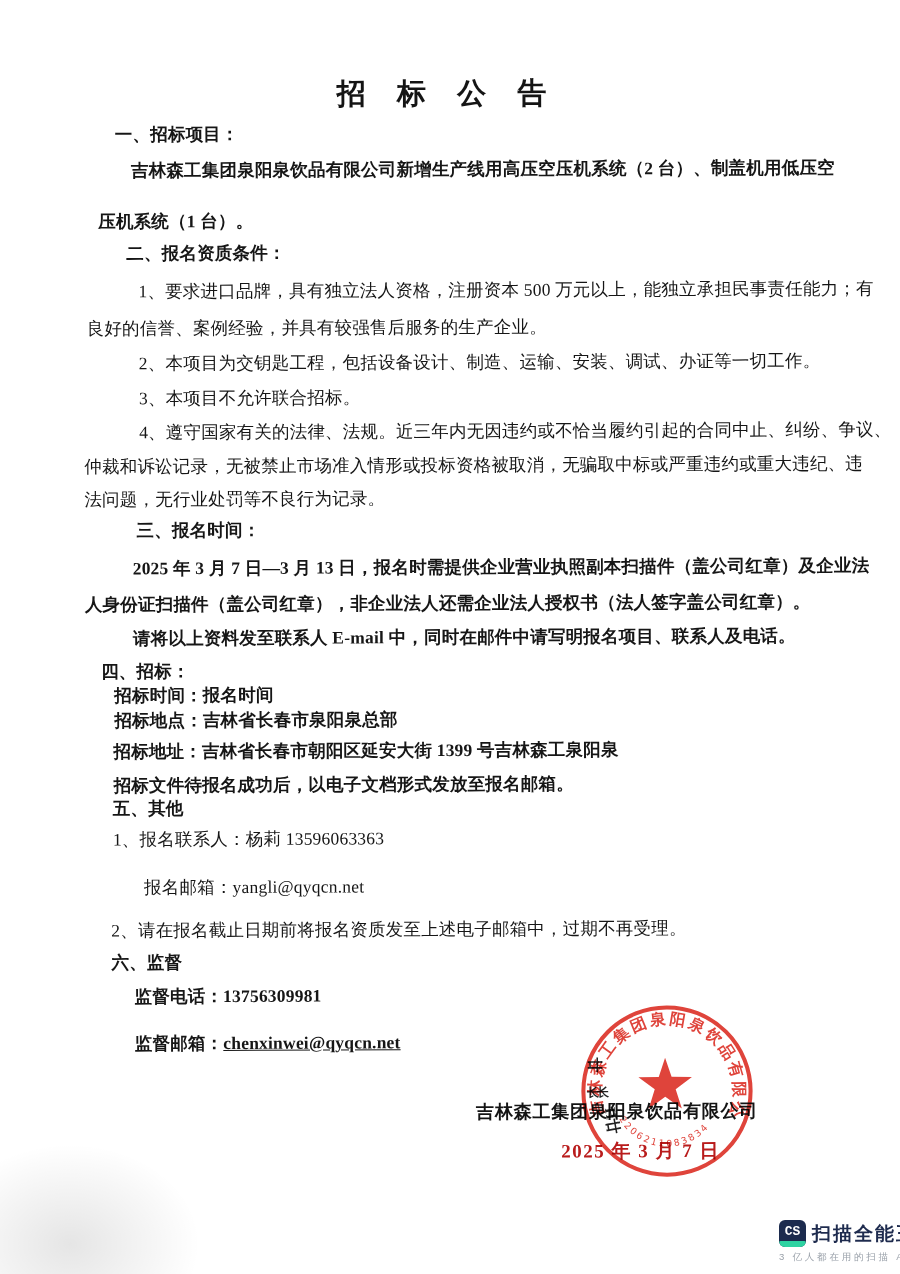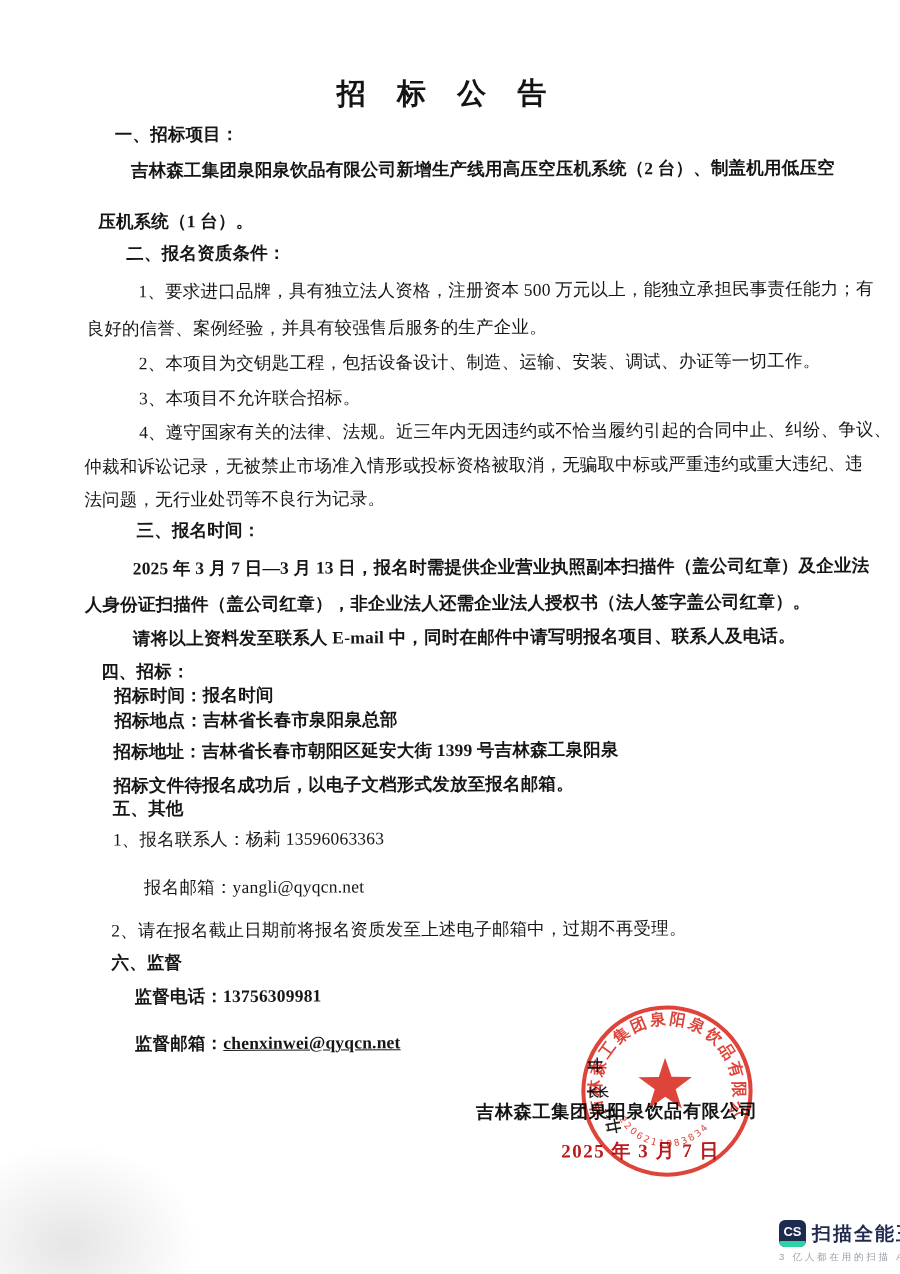--- a/index.html
+++ b/index.html
@@ -31,21 +31,21 @@
   .ink-a{left:585px;top:1056px;font-size:15px;transform:rotate(90deg);}
   .ink-b{left:585px;top:1085px;font-size:12px;letter-spacing:-2px;}
   .ink-c{left:596px;top:1112px;font-size:15px;transform:rotate(80deg);}
   
   .wm{position:absolute;left:779px;top:1220px;z-index:4;}
   .wm-row{display:flex;align-items:center;gap:6px;}
   .wm-badge{
     position:relative;width:27px;height:27px;border-radius:6px;background:#1c2b4e;
     display:flex;align-items:center;justify-content:flex-start;overflow:hidden;flex:0 0 auto;
   }
-  .wm-badge span{width:100%;text-align:center;margin-top:-5px;color:#fff;font-family:Liberation Sans, sans-serif;font-weight:700;font-size:13px;}
+  .wm-badge span{width:100%;text-align:center;margin-top:-5px;color:#fff;font-family:Liberation Mono, monospace;font-weight:700;font-size:13px;}
   .wm-badge i{position:absolute;left:0;right:0;bottom:0;height:6px;background:#2ed3a2;border-radius:2px 2px 6px 6px;}
   .wm-name{font-family:"Liberation Sans","DejaVu Sans",sans-serif;font-size:19px;font-weight:700;color:#1e2b4e;letter-spacing:2px;white-space:nowrap;}
   .wm-tagline{margin-top:4px;font-family:"Liberation Sans","DejaVu Sans",sans-serif;font-size:9.5px;color:#99a0a9;letter-spacing:2.8px;white-space:nowrap;}
   
   .scan-shadow{
     position:absolute;left:-60px;bottom:-70px;width:260px;height:200px;border-radius:50%;
     background:radial-gradient(closest-side,rgba(0,0,0,0.10),rgba(0,0,0,0));pointer-events:none;
   }
 </style>
 </head>

